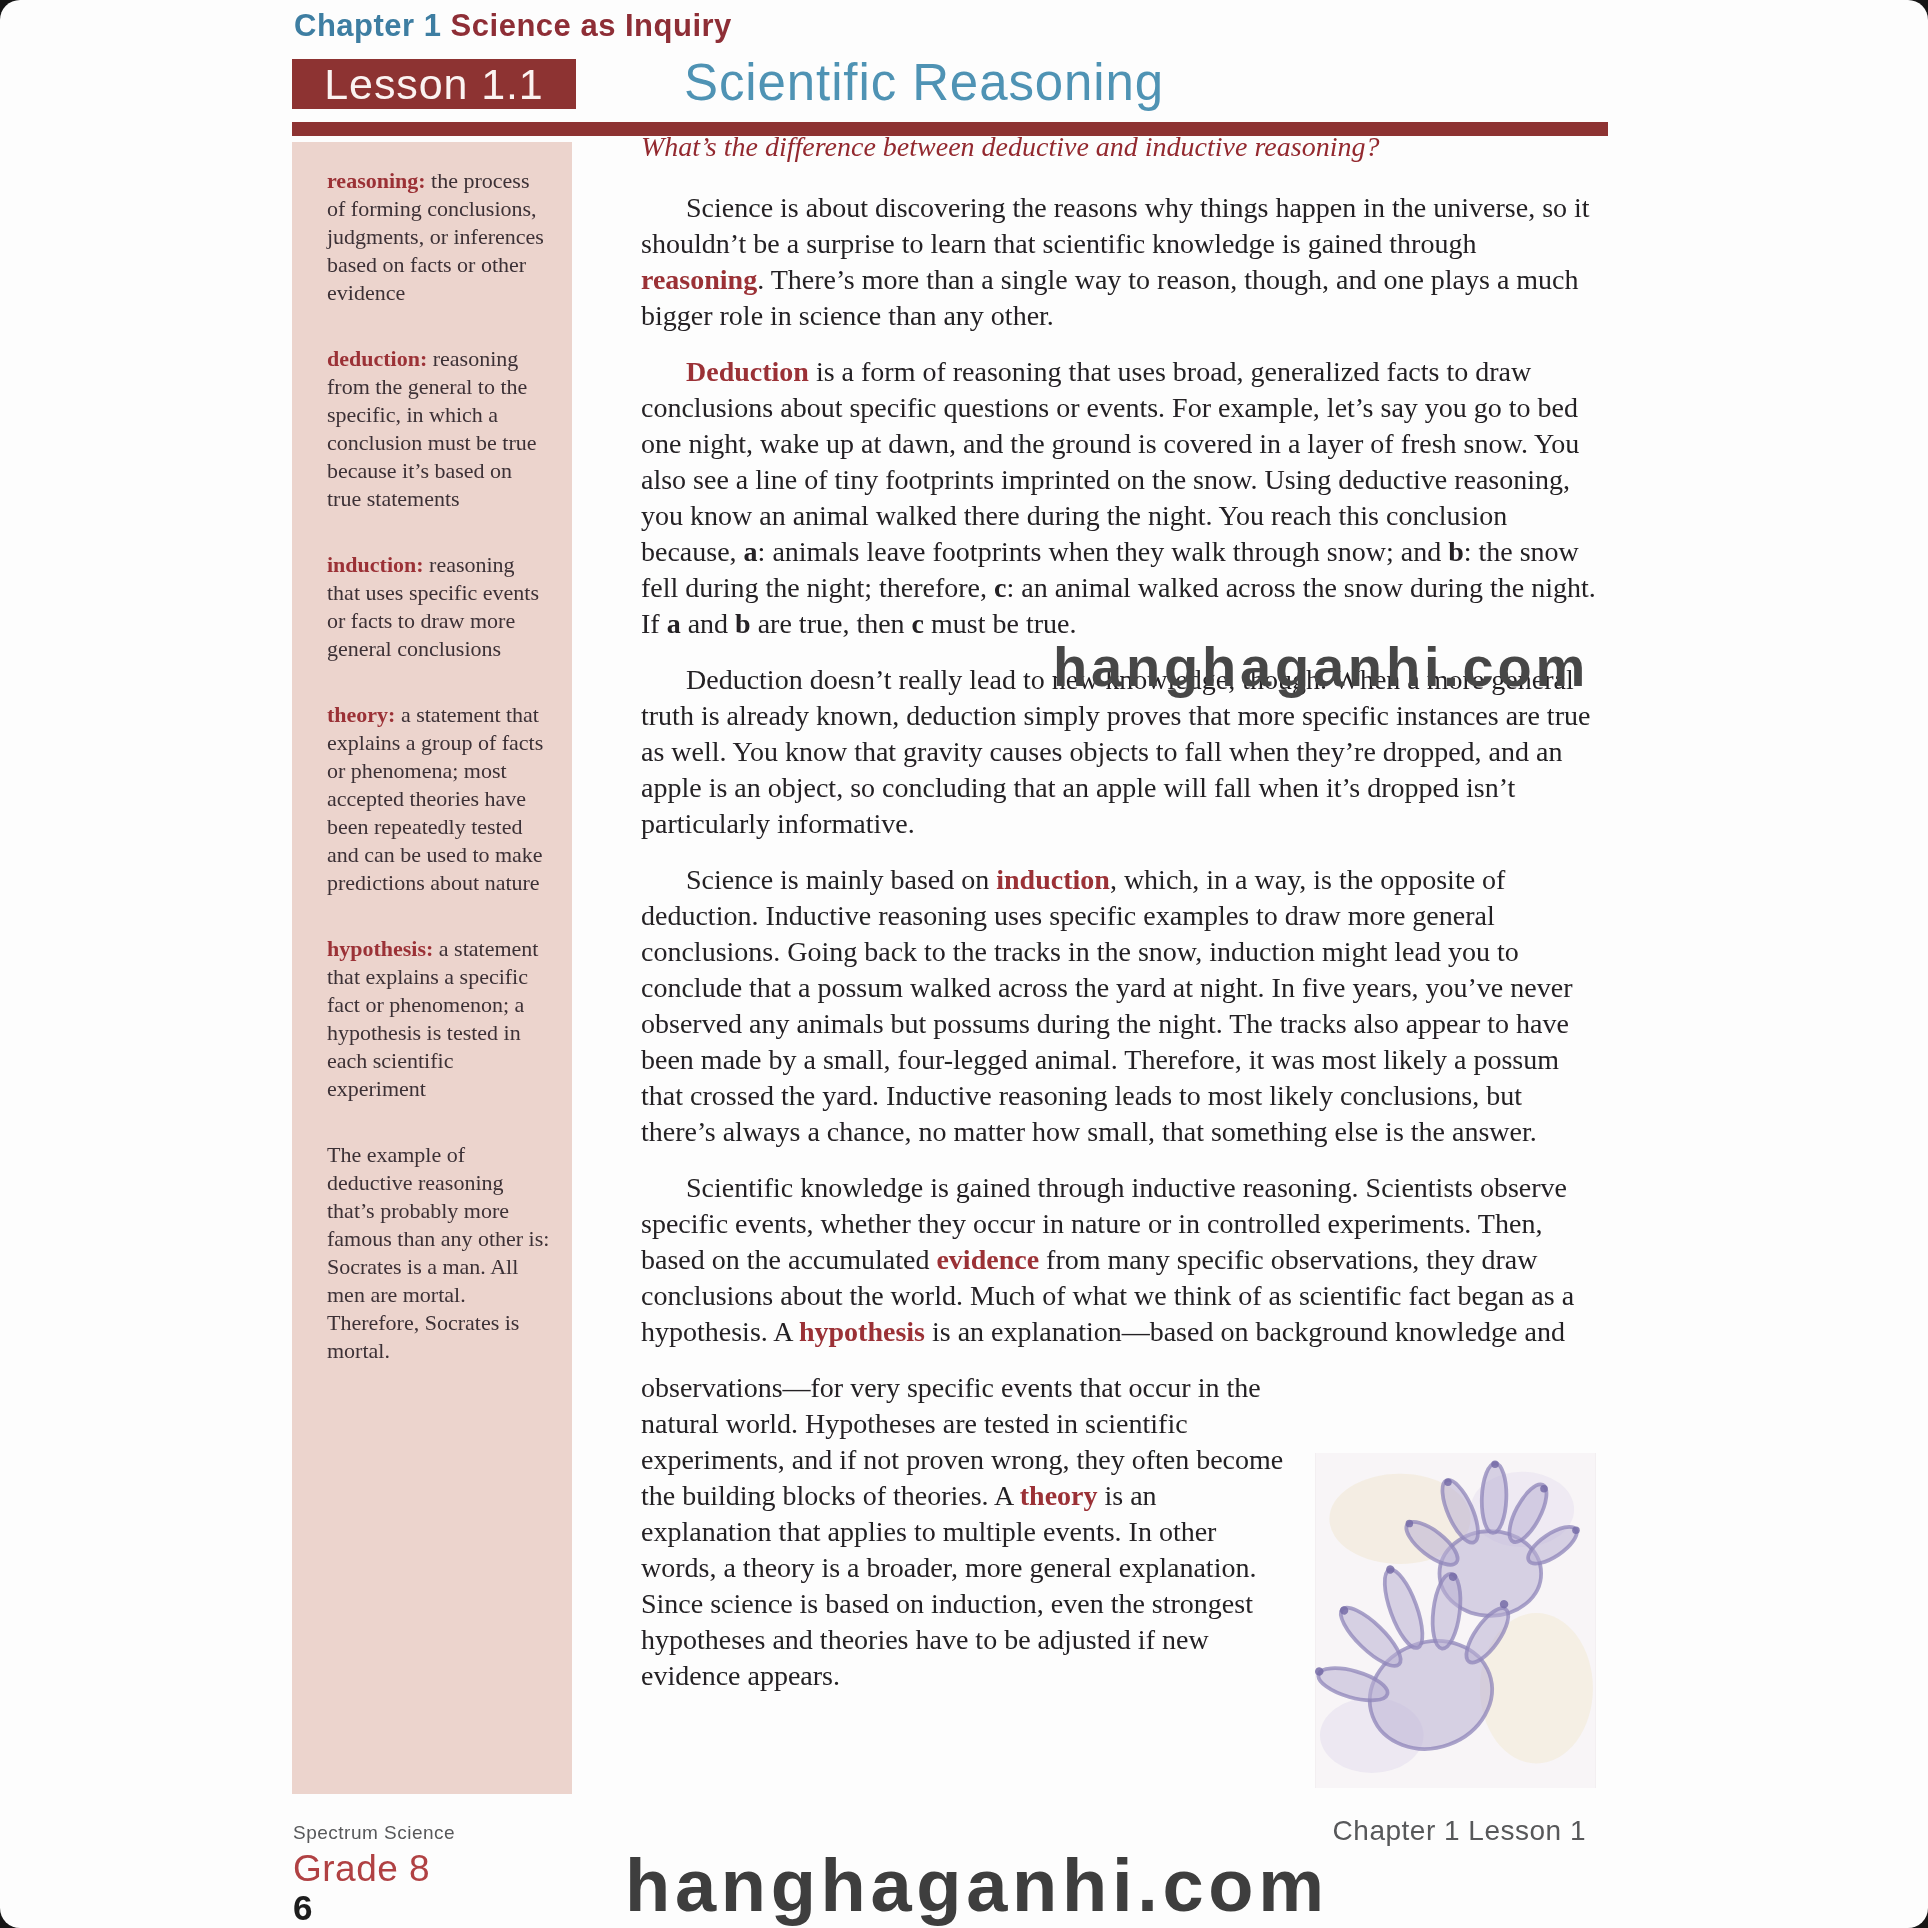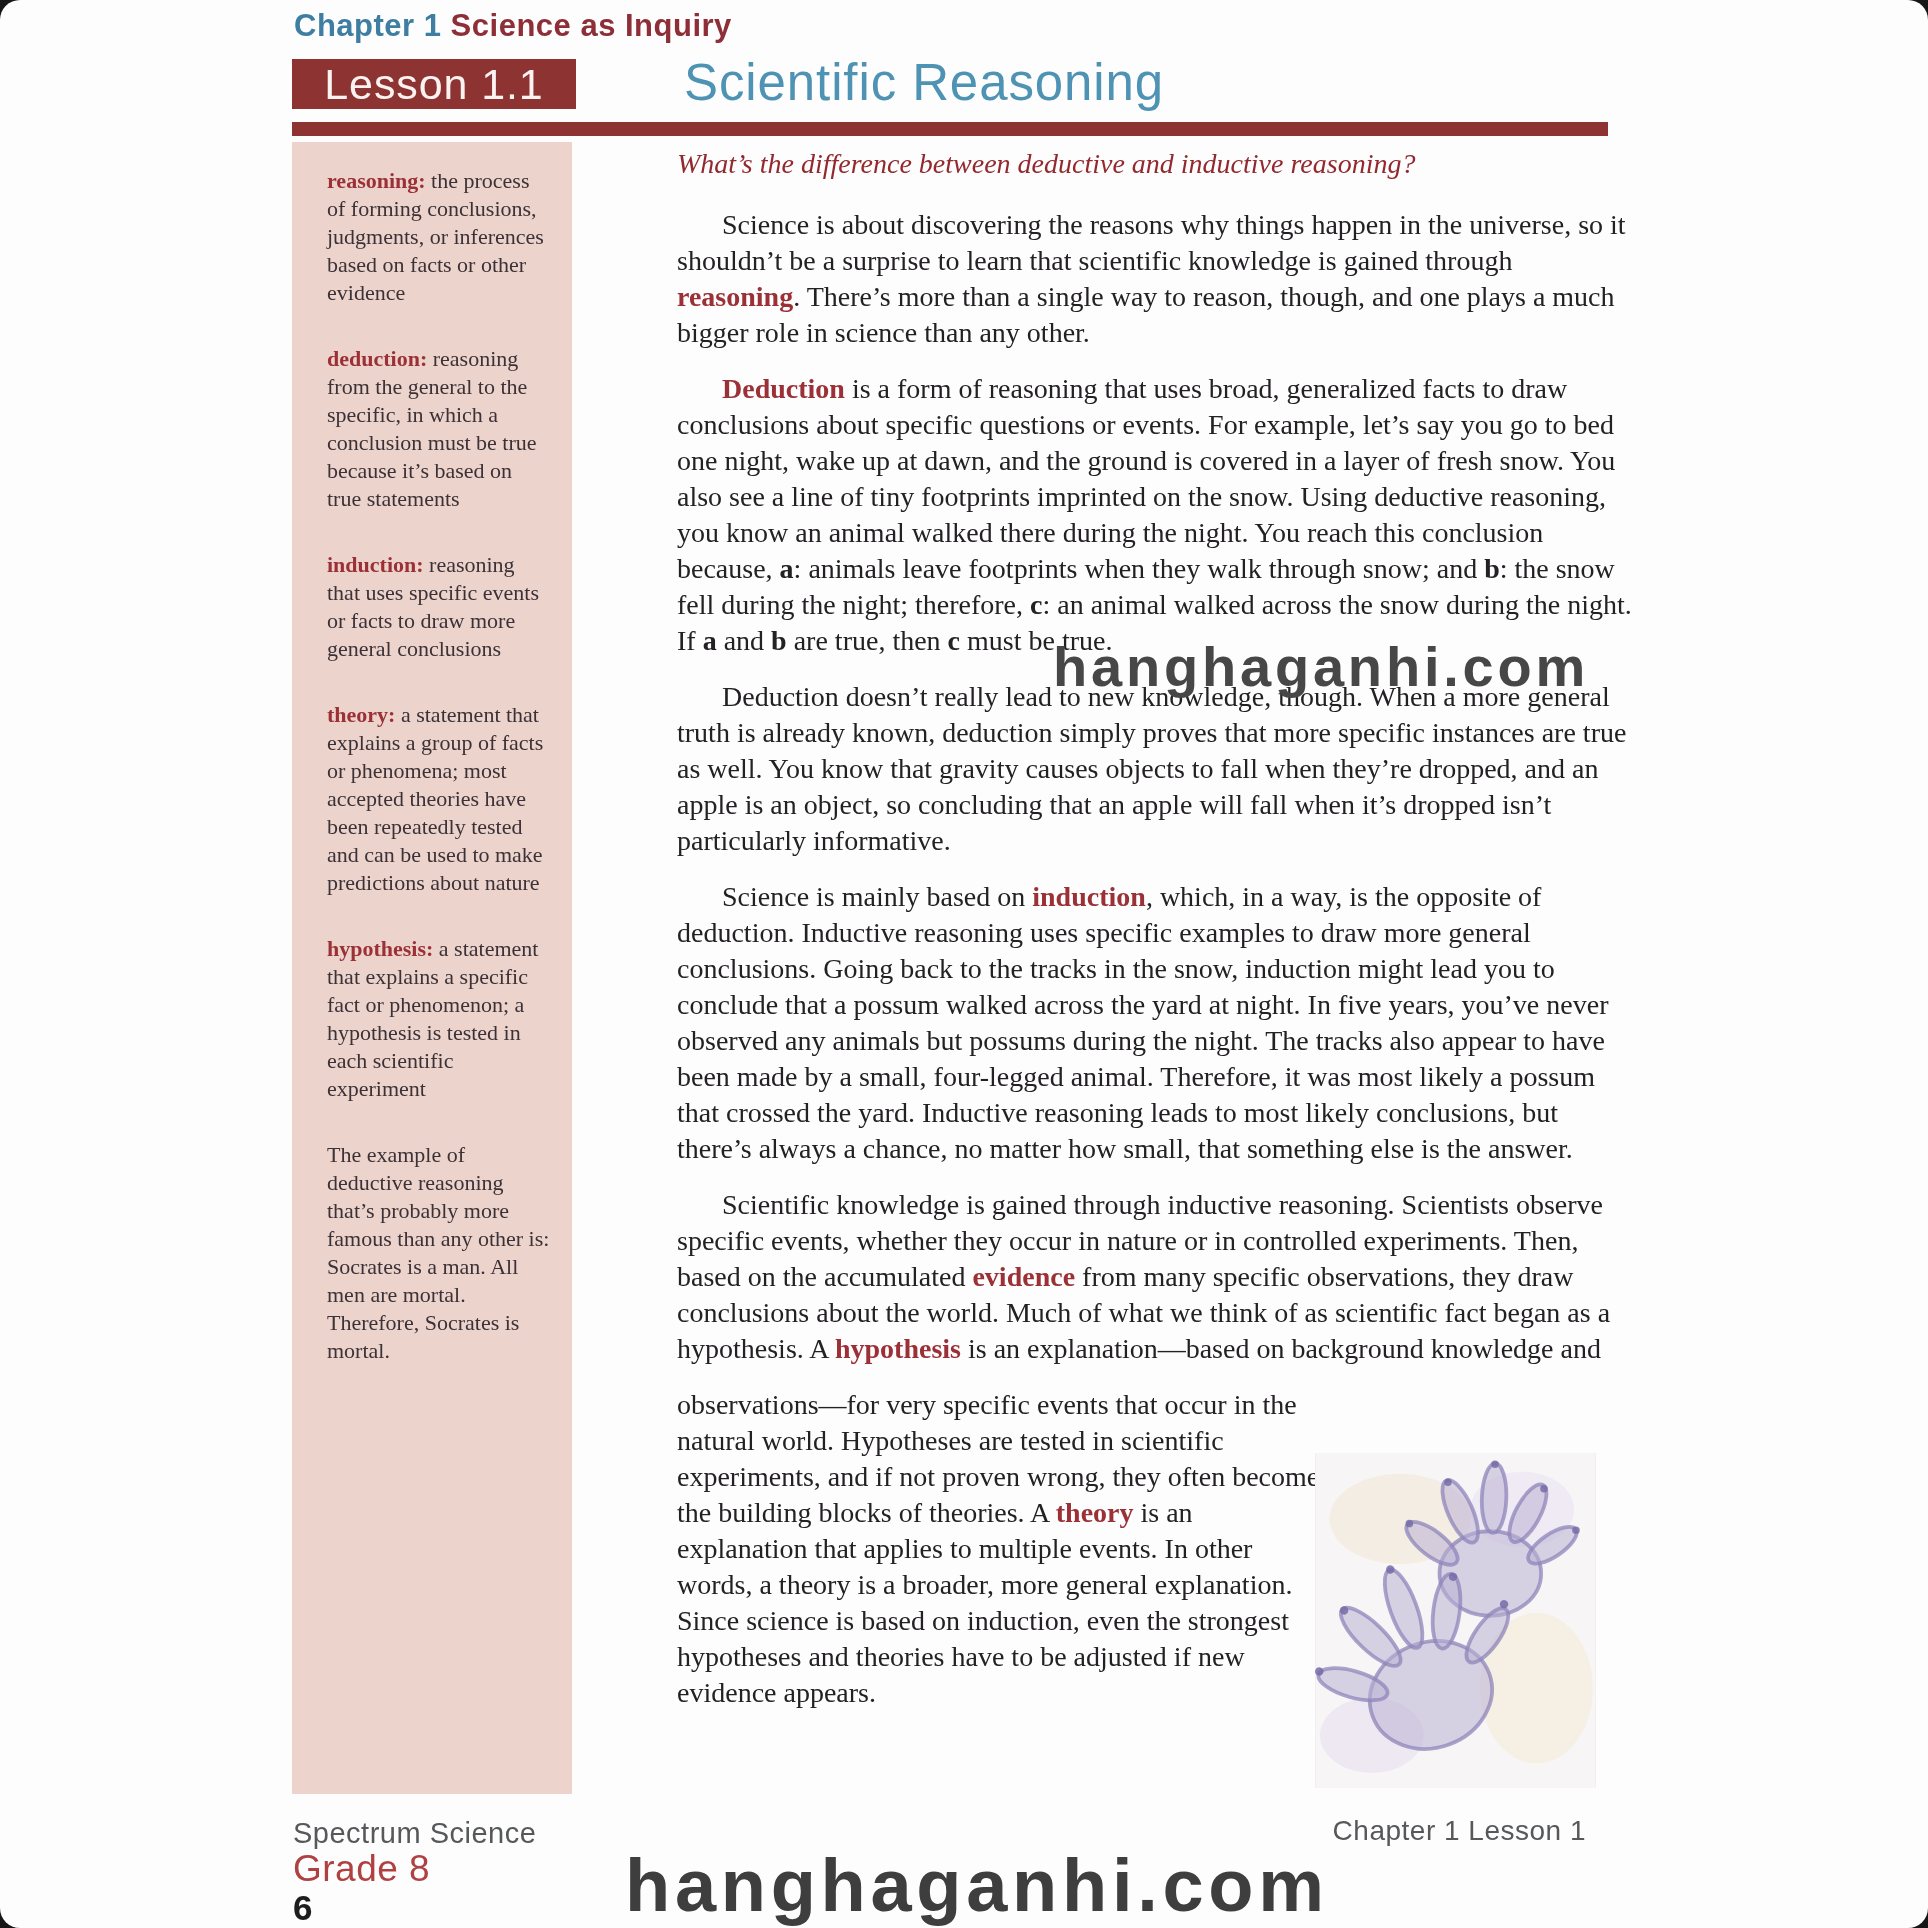--- a/index.html
+++ b/index.html
@@ -31,21 +31,21 @@
     position:absolute;left:292px;top:142px;width:280px;height:1652px;background:#ecd4cd;
     box-sizing:border-box;padding:24.5px 22.6px 0 35px;
   }
   .def{
     font-family:"Liberation Serif", serif;font-size:22px;line-height:28px;
     color:#3c3136;margin:0 0 38px 0;
   }
   .def .term{color:#9b3136;font-weight:bold;}
 
   
-  .main{position:absolute;left:641px;top:147px;width:962px;margin-left:36px;}
+  .main{position:absolute;left:641px;top:130px;width:962px;}
   .question{
     font-family:"Liberation Serif", serif;font-style:italic;color:#93292f;
     font-size:28px;line-height:34px;margin:0 0 26px 0;
   }
   .para{
     font-family:"Liberation Serif", serif;font-size:28px;line-height:36px;color:#242124;
     text-indent:45px;margin:0 0 20px 0;
   }
   .para.no-indent{text-indent:0;}
   .para.narrow{width:652px;margin-bottom:0;}
@@ -64,21 +64,21 @@
     position:absolute;left:1053px;top:634px;font-size:56px;font-weight:600;
     color:#474747;letter-spacing:3.8px;
   }
   .watermark-bottom{
     position:absolute;left:625px;top:1843px;font-size:74px;font-weight:600;
     color:#3e3e3e;letter-spacing:4.7px;
   }
 
   
   .footer-left{position:absolute;left:293px;top:1815px;}
-  .footer-imprint{font-size:29px;color:#57585a;letter-spacing:0.5px;line-height:36px;}
+  .footer-imprint{font-size:19px;color:#57585a;letter-spacing:0.5px;line-height:36px;}
   .footer-grade{font-size:37px;color:#b04143;letter-spacing:0.5px;line-height:36px;}
   .footer-pagenum{font-size:35px;color:#1d1d1d;font-weight:bold;line-height:41px;}
   .footer-right{position:absolute;right:342px;top:1815px;font-size:28px;color:#57585a;letter-spacing:0.5px;}
 </style>
 </head>
 <body>
 
 <div class="page">
 
   <div class="chapter-line">

